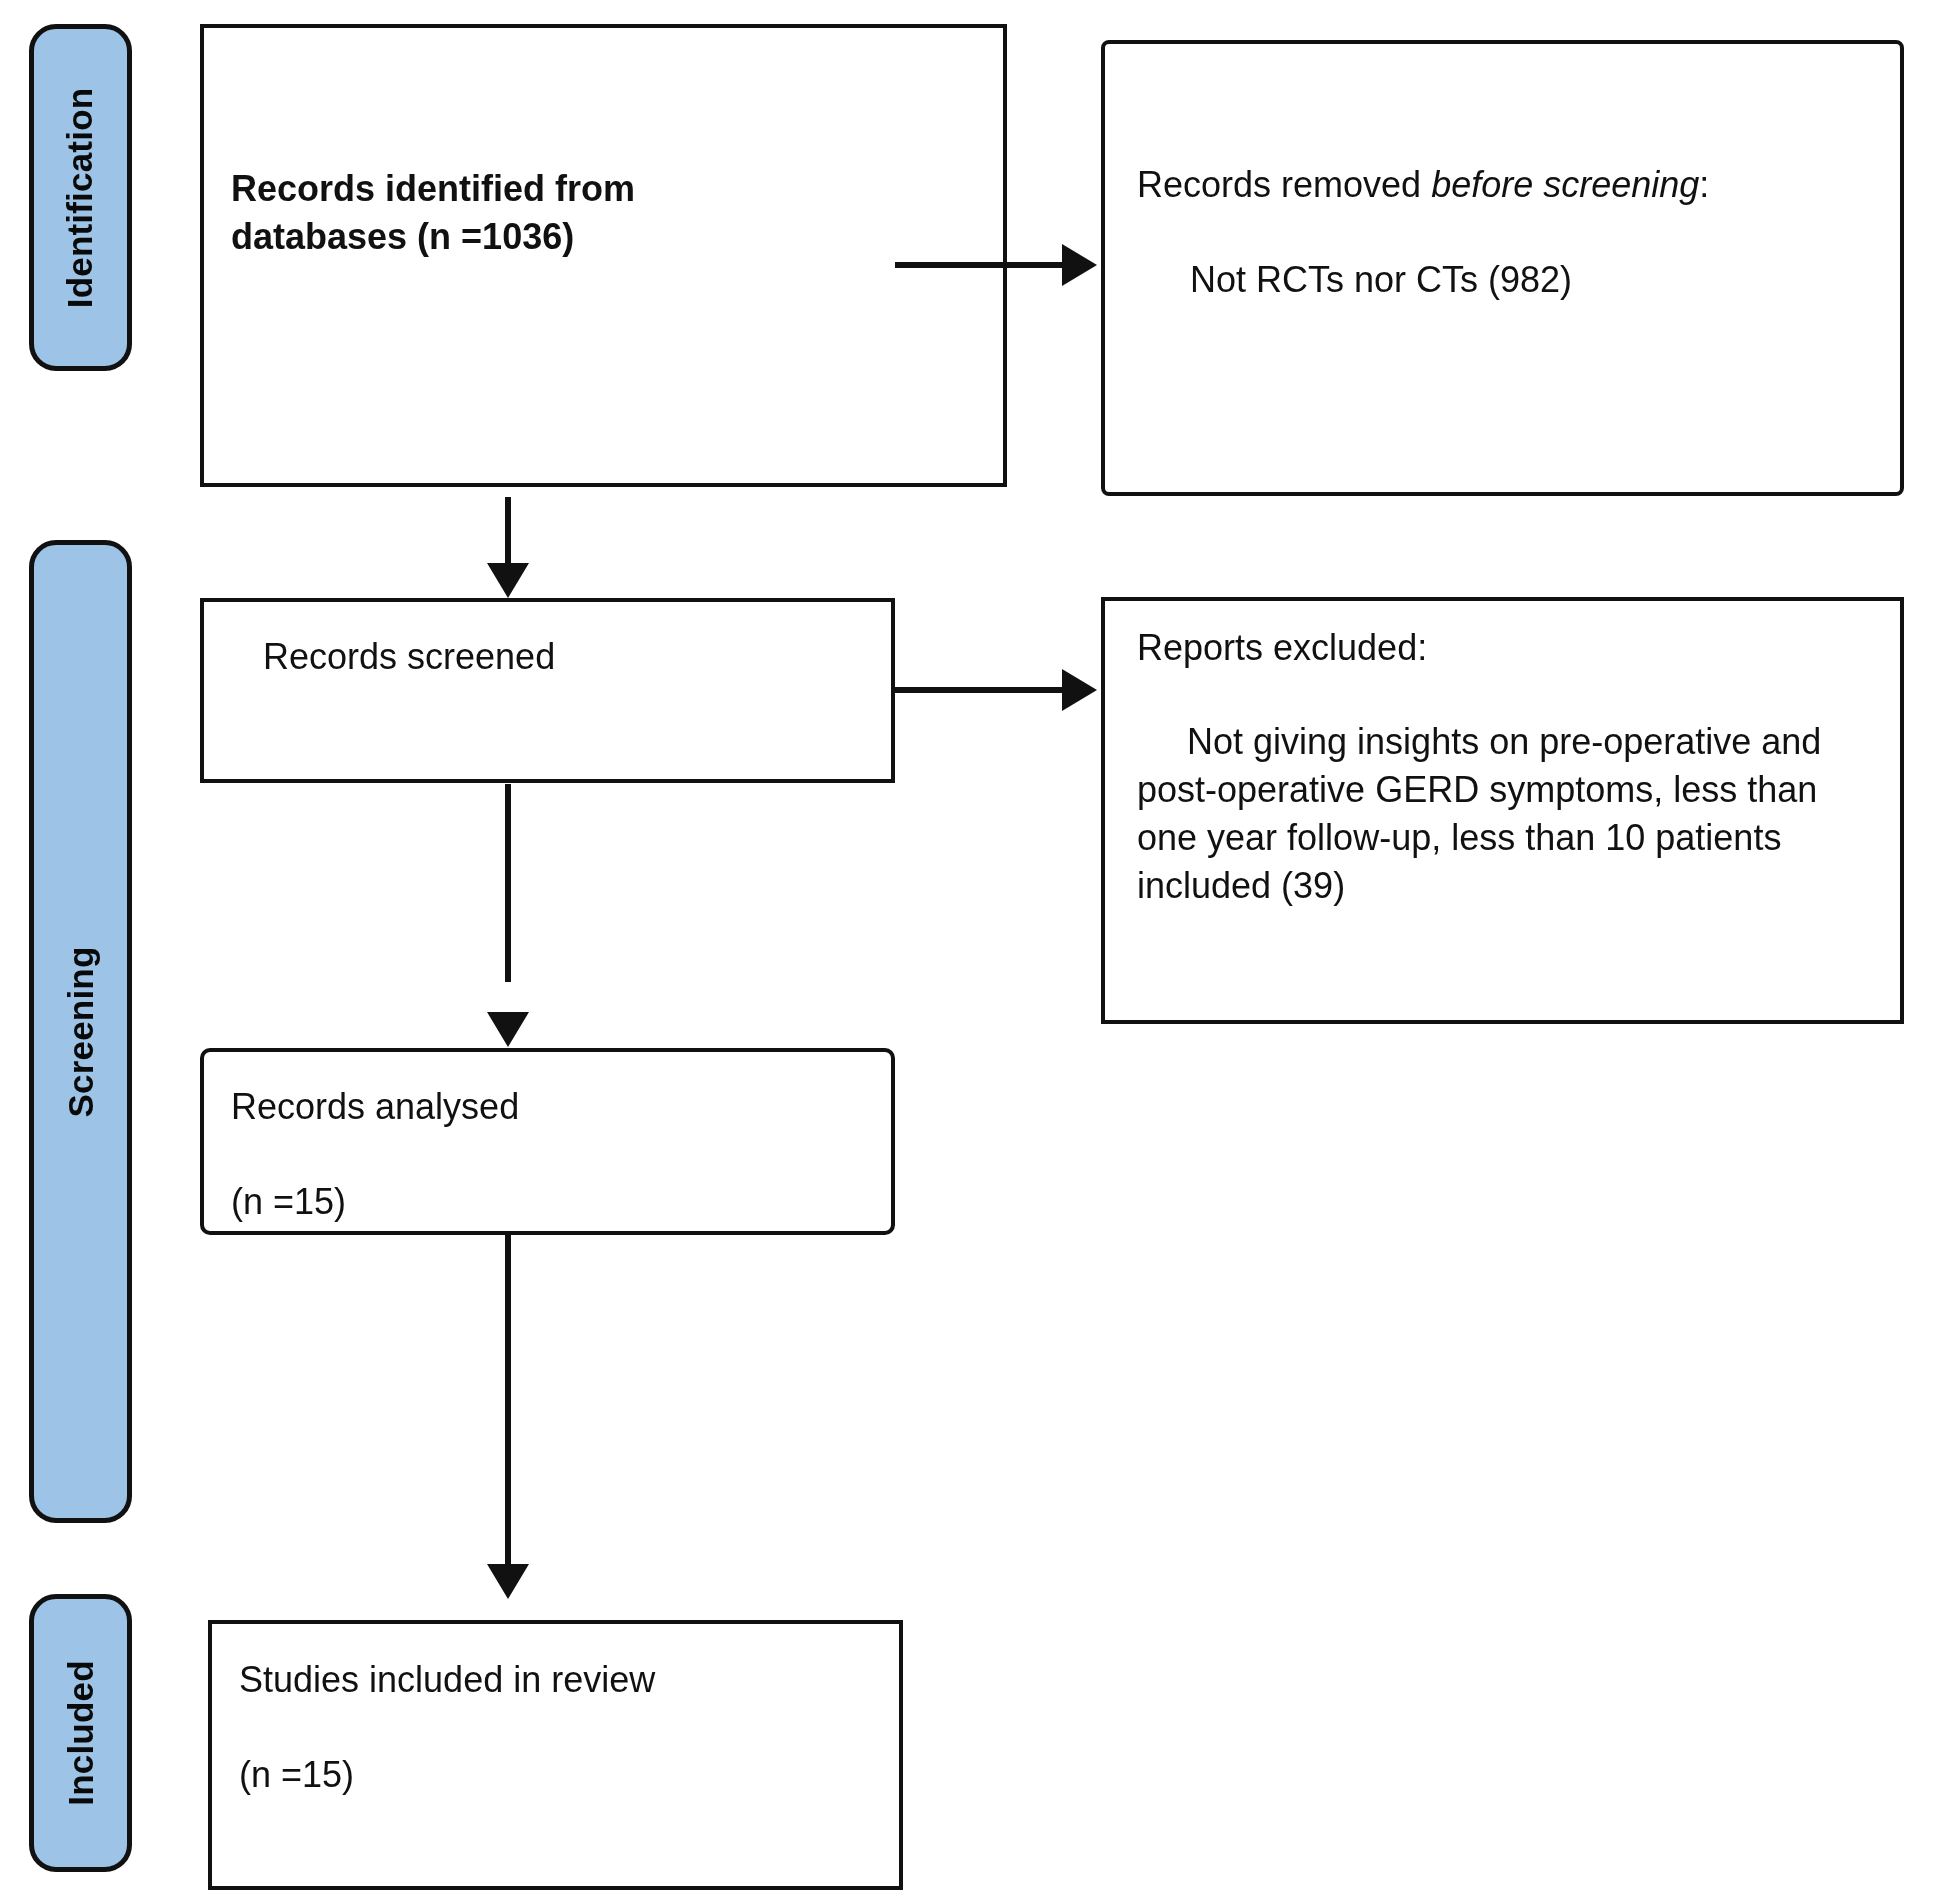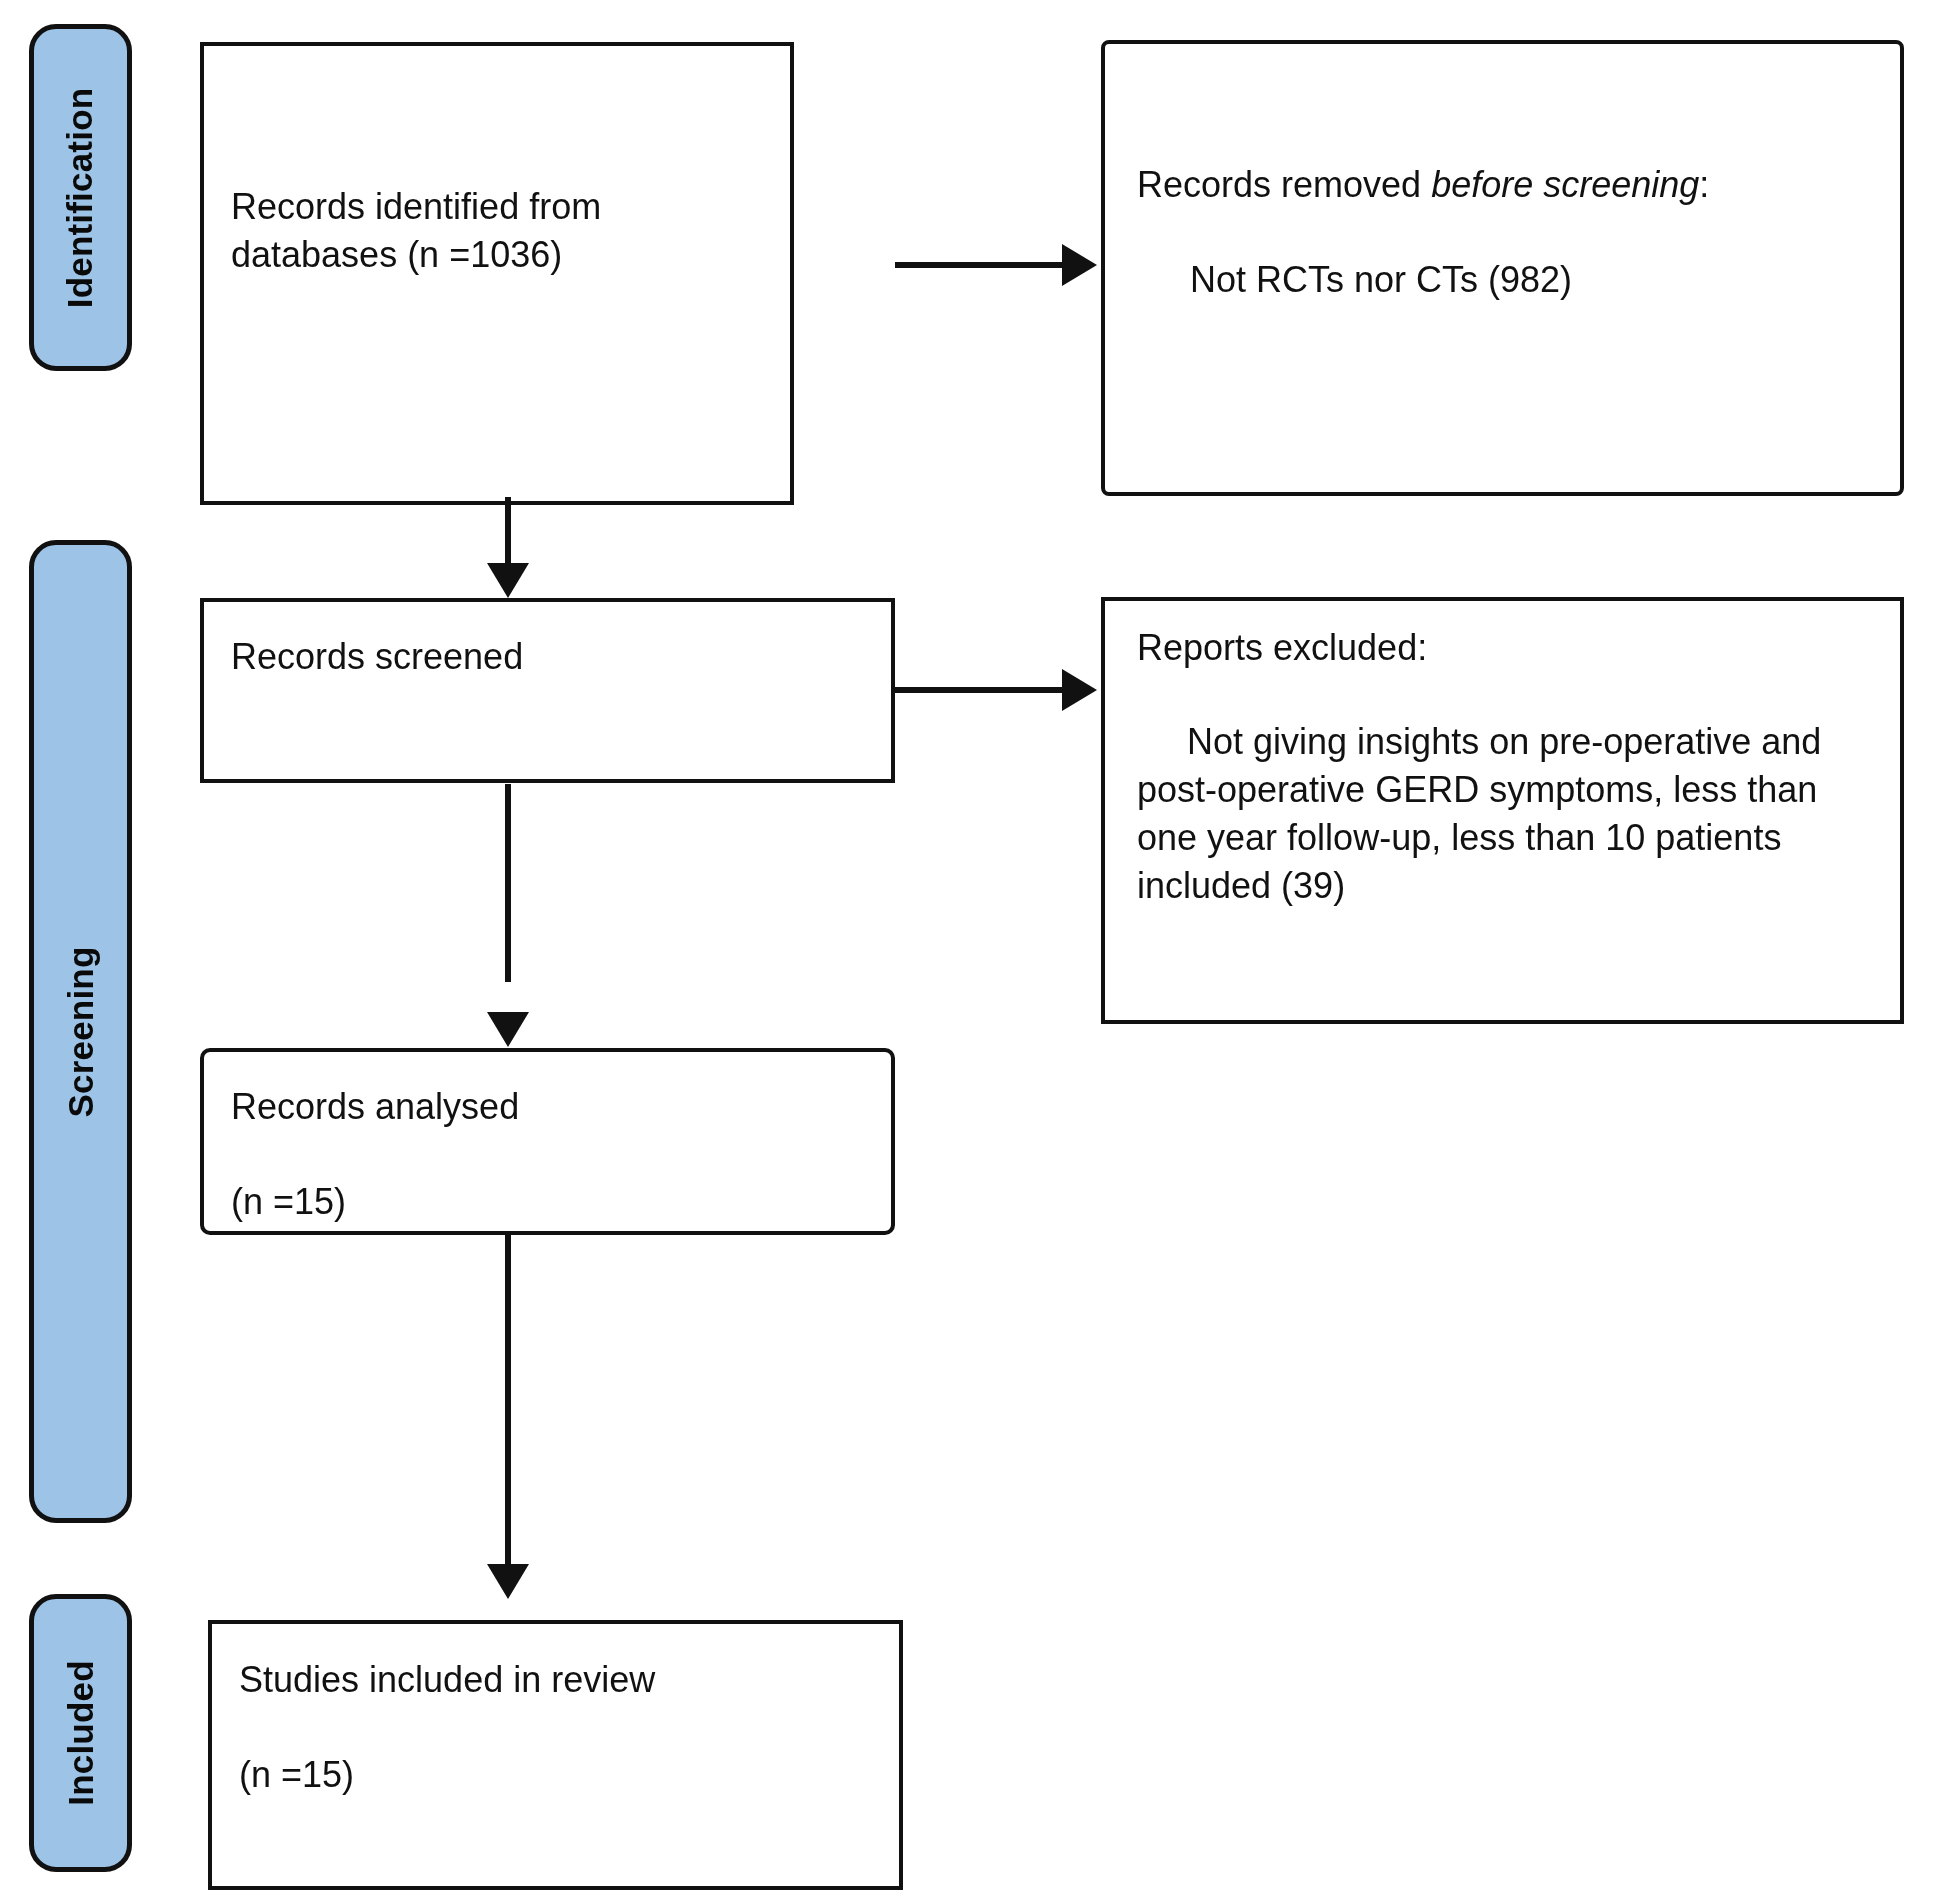--- a/index.html
+++ b/index.html
@@ -103,37 +103,37 @@
   </div>
 
   <div class="stage-pill" style="left:29px; top:540px; width:103px; height:983px;">
     <span class="stage-pill-label">Screening</span>
   </div>
 
   <div class="stage-pill" style="left:29px; top:1594px; width:103px; height:278px;">
     <span class="stage-pill-label">Included</span>
   </div>
 
-  <div class="flow-box" style="left:200px; top:42px; width:594px; height:463px;">
+  <div class="flow-box" style="left:200px; top:24px; width:807px; height:463px;font-weight:bold;">
     <div class="box-text" style="top:137px;">
       <div>Records identified from</div>
       <div>databases (n =1036)</div>
     </div>
   </div>
 
   <div class="flow-box" style="left:1101px; top:40px; width:803px; height:456px;border-radius:8px;">
     <div class="box-text" style="top:117px; left:32px;">
       <div><span>Records removed </span><em class="ital">before screening</em><span>:</span></div>
       <div class="para-gap"></div>
       <div style="padding-left:53px;">Not RCTs nor CTs (982)</div>
     </div>
   </div>
 
   <div class="flow-box" style="left:200px; top:598px; width:695px; height:185px;">
-    <div class="box-text" style="top:31px;">
+    <div class="box-text" style="top:31px;margin-left:32px;">
       <div>Records screened</div>
       <div class="para-gap"></div>
     </div>
   </div>
 
   <div class="flow-box" style="left:1101px; top:597px; width:803px; height:427px;">
     <div class="box-text" style="top:22.6px; left:32px; right:32px;">
       <div>Reports excluded:</div>
       <div class="para-gap"></div>
       <div class="justified"><span class="indent"></span><span>Not giving insights on pre-operative and post-operative GERD symptoms, less than one year follow-up, less than 10 patients included (39)</span></div>

